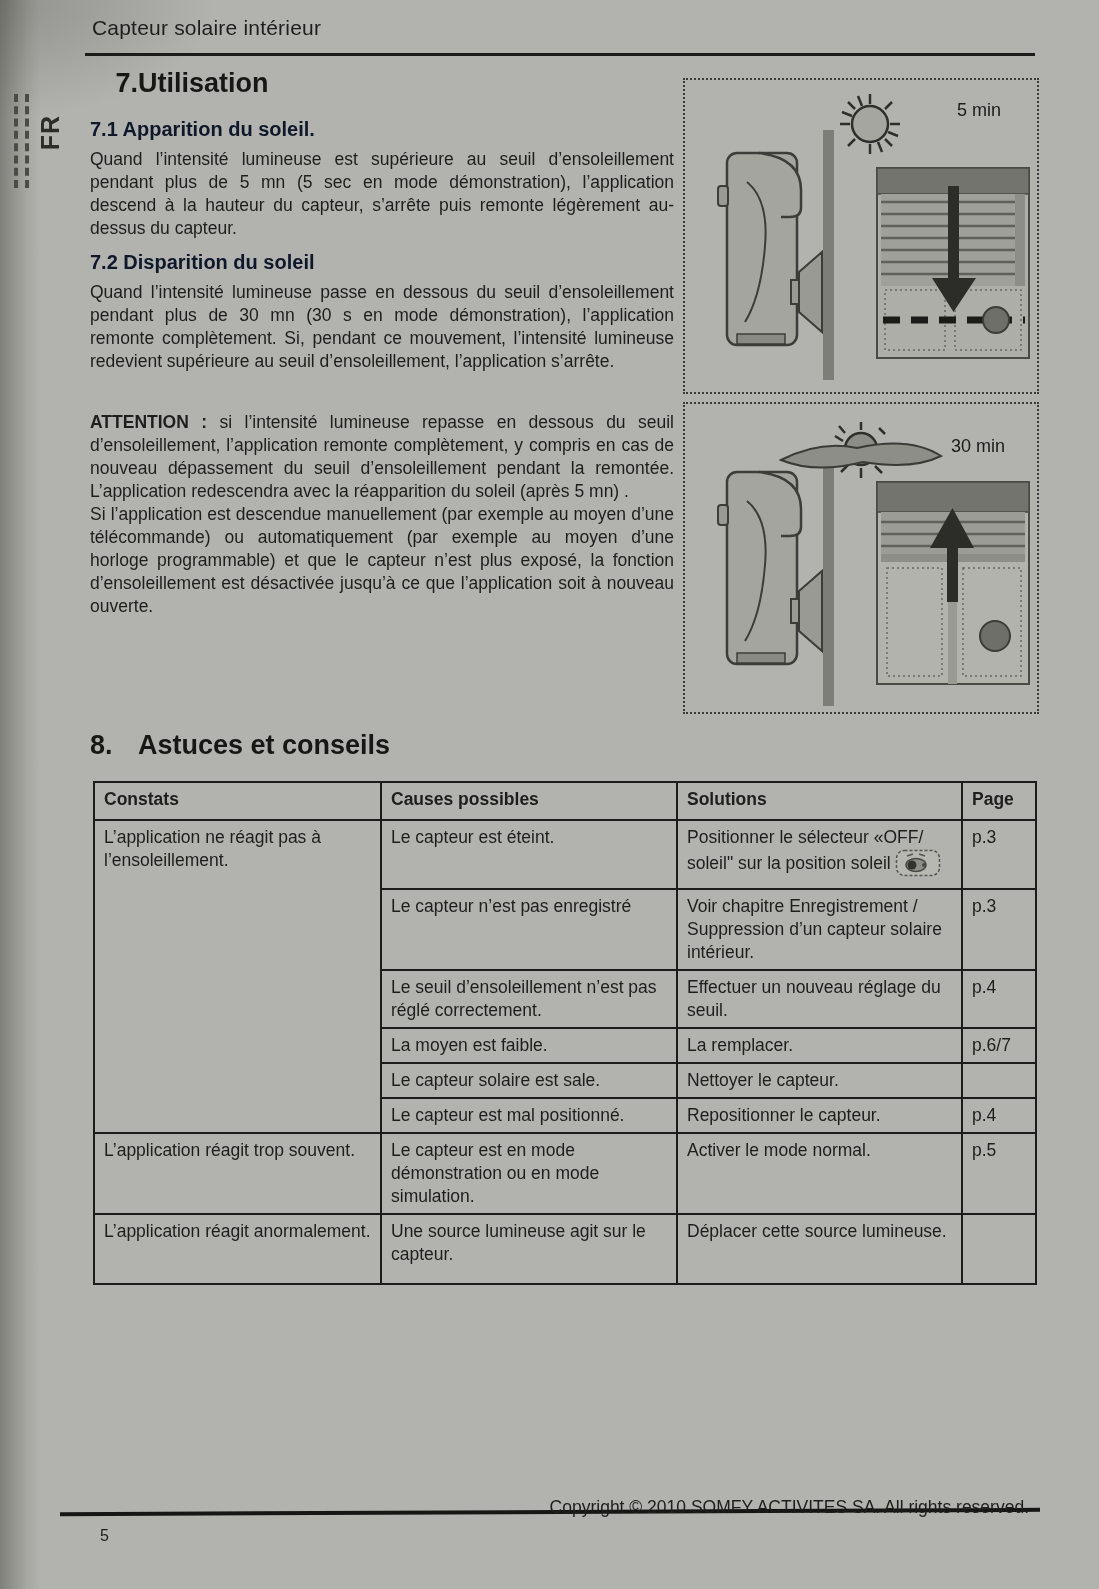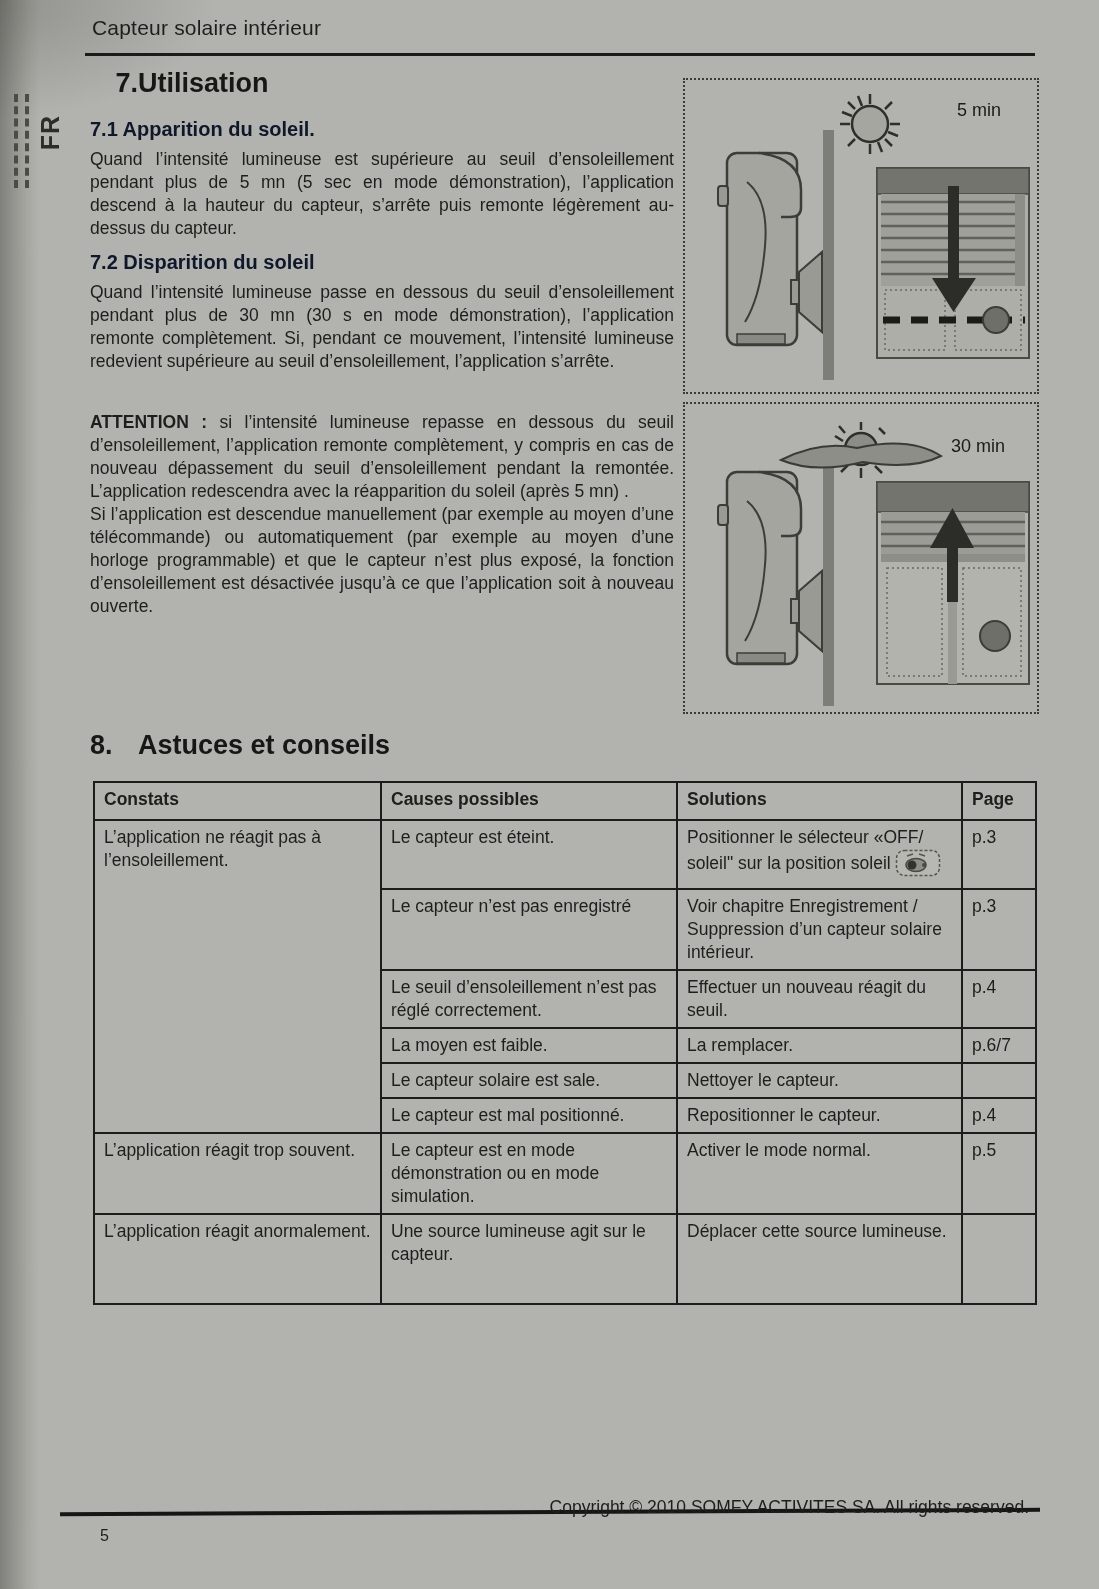--- a/index.html
+++ b/index.html
@@ -33,21 +33,21 @@
   .fig-label{position:absolute;font-size:18px;color:#1b1b19;}
 
   table.tips{border-collapse:collapse;table-layout:fixed;width:942px;background:transparent;}
   table.tips th, table.tips td{
     border:2.5px solid #1c1c1a;font-size:17.5px;line-height:23px;
     padding:5px 9px;text-align:left;vertical-align:top;word-wrap:break-word;
   }
   table.tips th{font-weight:bold;height:26px;}
   td.mid{vertical-align:middle;}
   tr.r1{height:64px;} tr.r2{height:80px;} tr.r3{height:57px;} tr.r4{height:34px;}
-  tr.r5{height:35px;} tr.r6{height:35px;} tr.r7{height:81px;margin-top:17px;} tr.r8{height:90px;}
+  tr.r5{height:35px;} tr.r6{height:35px;} tr.r7{height:81px;margin-top:17px;} tr.r8{height:70px;}
 
   .sel-icon{display:inline-block;vertical-align:-8px;margin-left:4px;}
 
   .rule-bottom{left:60px;top:1510px;width:980px;height:4px;background:#161614;transform:rotate(-.25deg);}
   .footer-page{left:100px;top:1527px;font-size:16px;}
   .footer-copy{right:70px;top:1497px;font-size:17.5px;}
 </style>
 </head>
 <body>
 
@@ -222,21 +222,21 @@
     </td>
     <td>p.3</td>
   </tr>
   <tr class="r2">
     <td>Le capteur n’est pas enregistré</td>
     <td>Voir chapitre Enregistrement / Suppression d’un capteur solaire intérieur.</td>
     <td>p.3</td>
   </tr>
   <tr class="r3">
     <td>Le seuil d’ensoleillement n’est pas réglé correctement.</td>
-    <td>Effectuer un nouveau réagit du seuil.</td>
+    <td>Effectuer un nouveau réglage du seuil.</td>
     <td>p.4</td>
   </tr>
   <tr class="r4">
     <td>La moyen est faible.</td>
     <td>La remplacer.</td>
     <td>p.6/7</td>
   </tr>
   <tr class="r5">
     <td>Le capteur solaire est sale.</td>
     <td>Nettoyer le capteur.</td>

